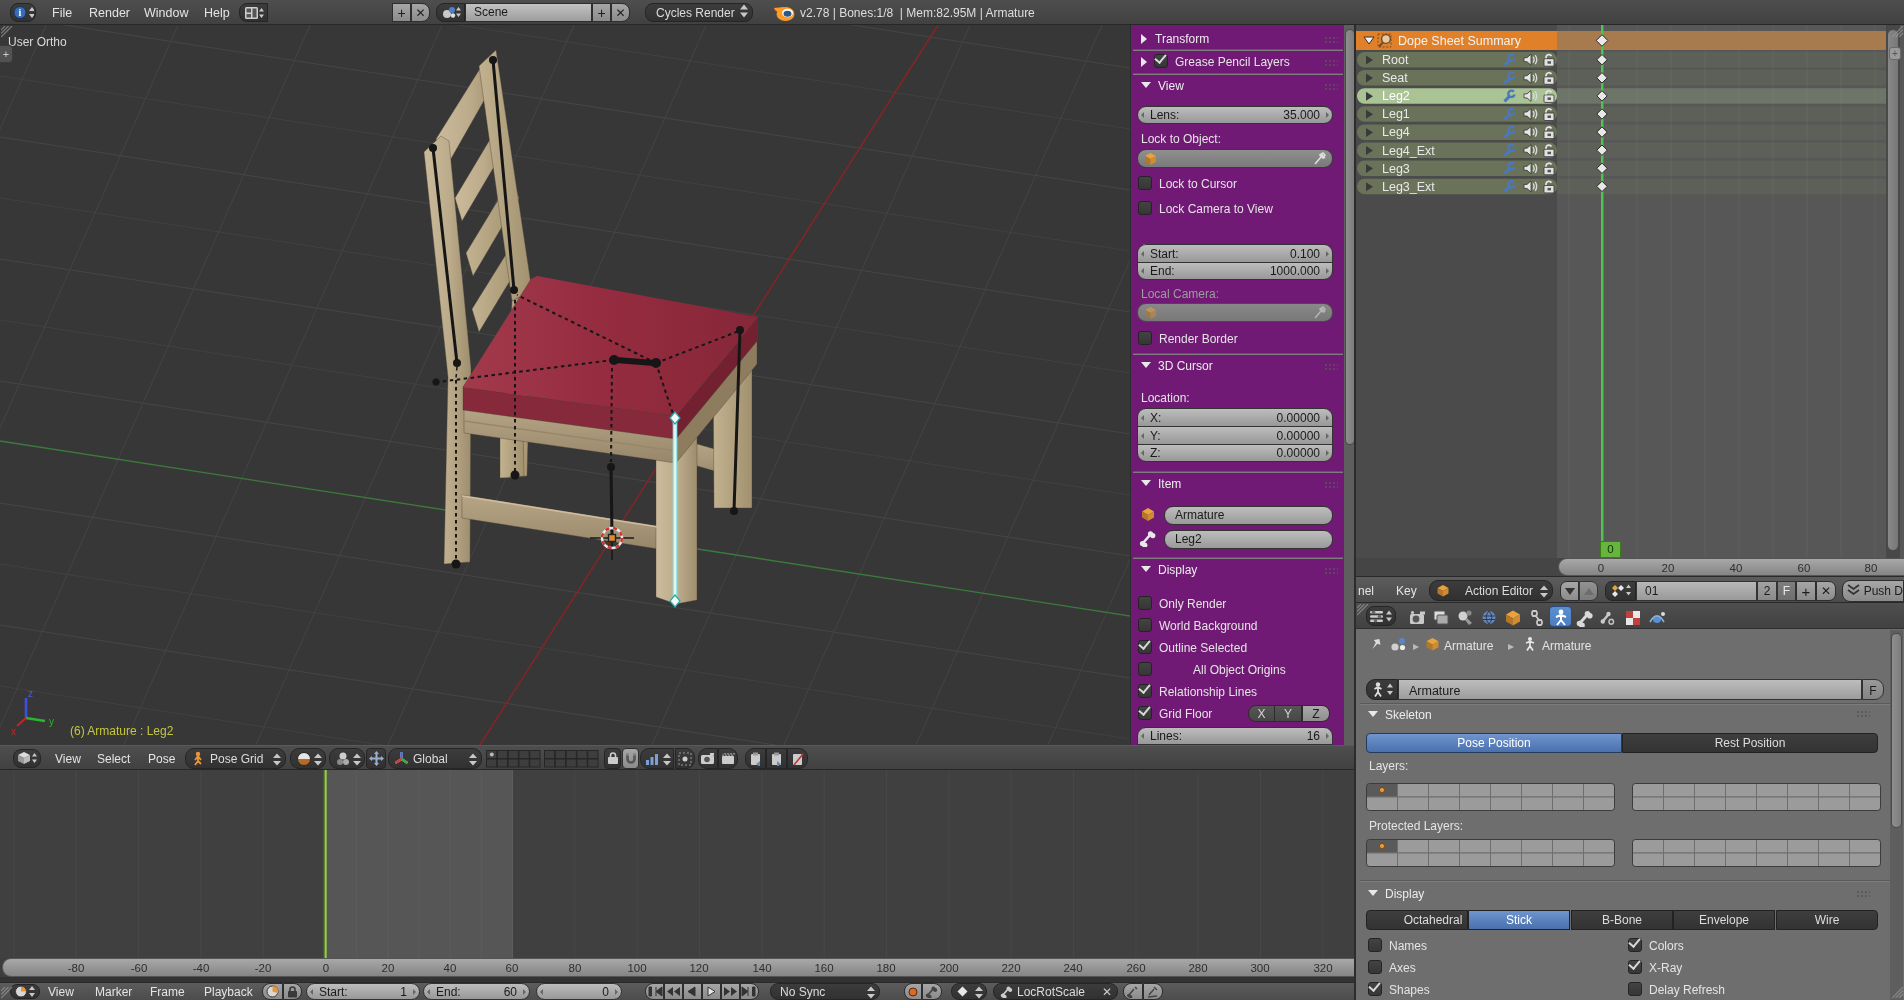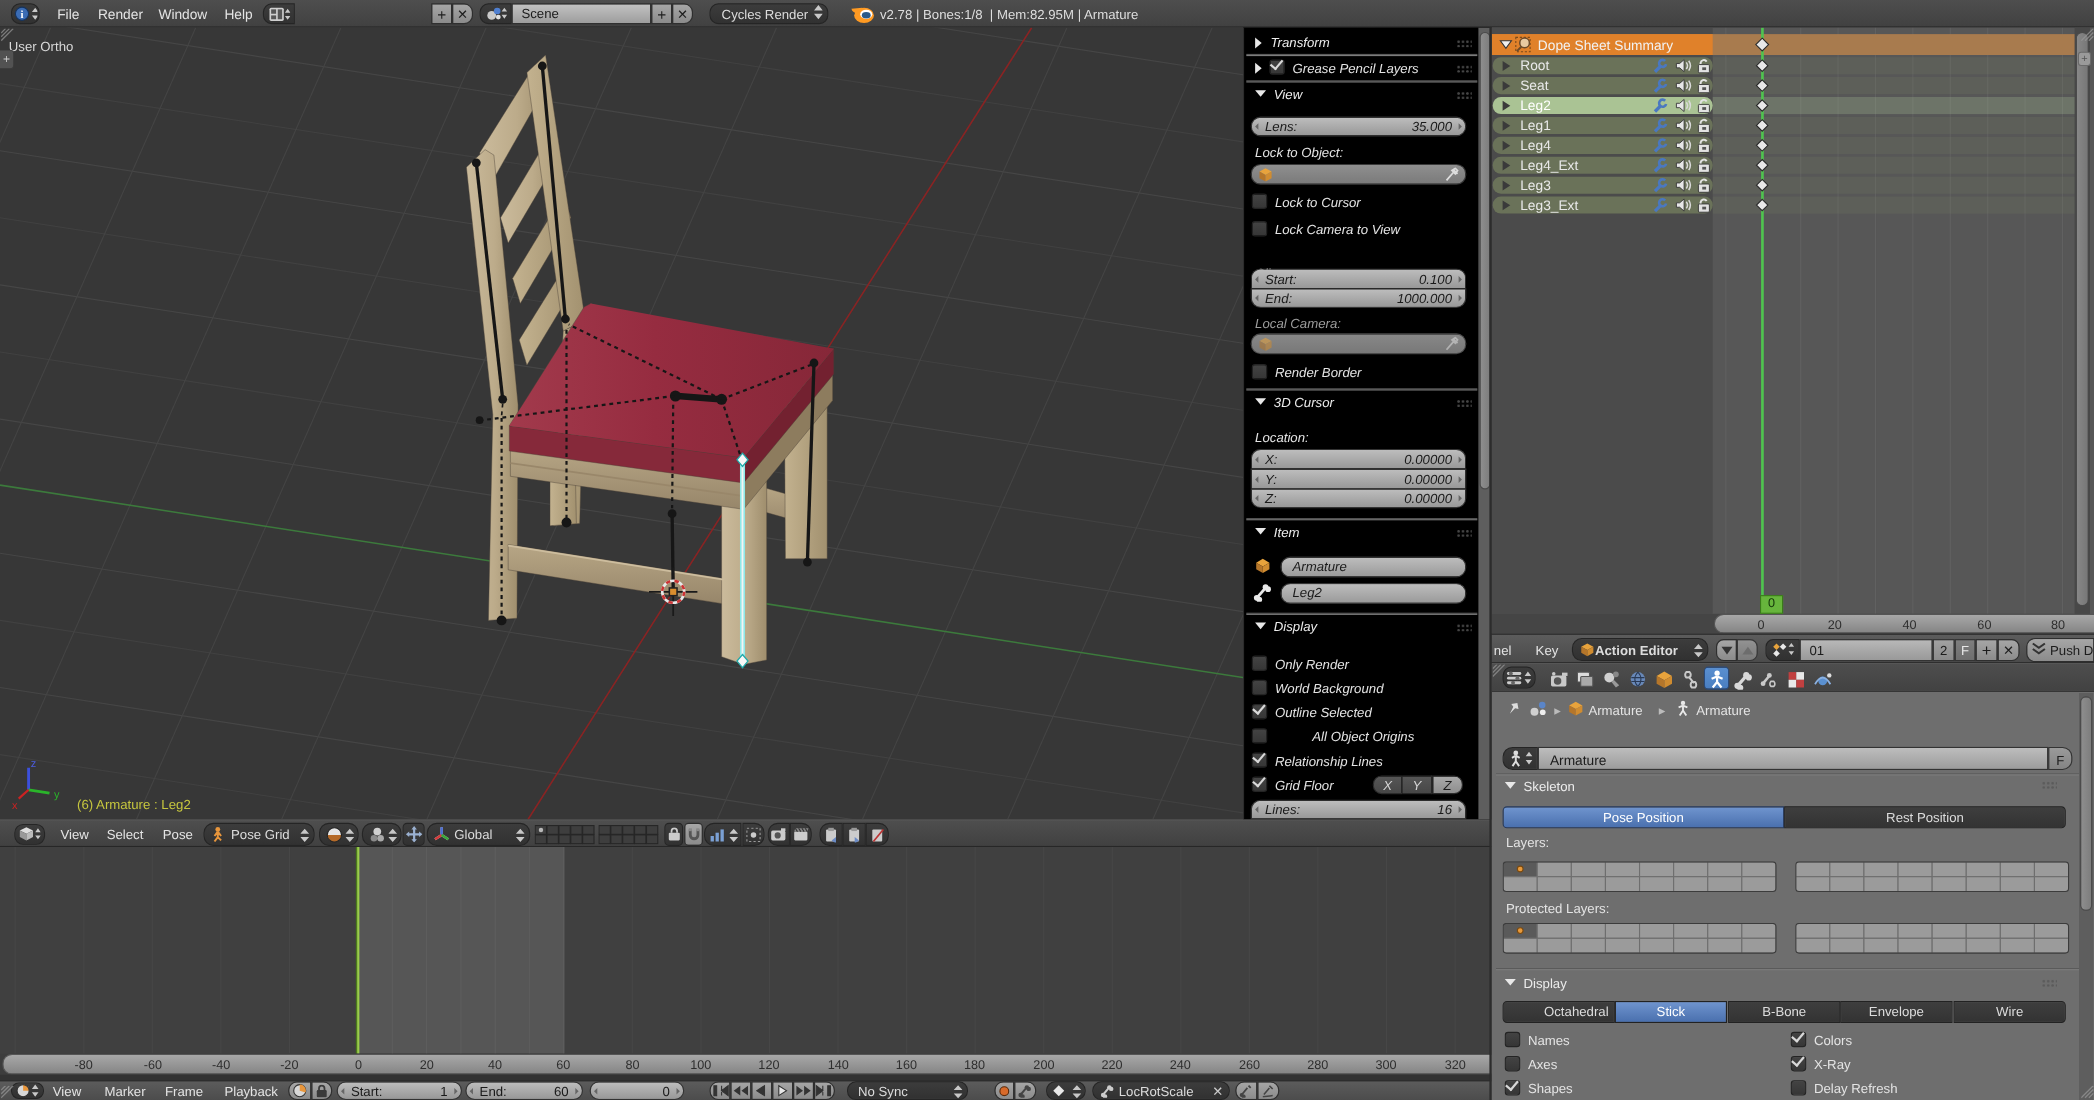--- a/index.html
+++ b/index.html
@@ -185,21 +185,21 @@
 <line x1="26" y1="693" x2="45" y2="696" stroke="#2ab52a" stroke-width="2.6"></line>
 <line x1="26" y1="693" x2="17" y2="701" stroke="#c22" stroke-width="2"></line>
 <text x="28" y="672" fill="#4c5ce0" font-size="10">z</text>
 <text x="49" y="700" fill="#2ab52a" font-size="10">y</text>
 <text x="11" y="710" fill="#c22" font-size="10">x</text>
 </svg>
 <div class="tx" style="left:8px;top:10px;color:#d9d9d9;">User Ortho</div>
 <div class="tx" style="left:70px;top:699px;color:#c6c63e;">(6) Armature : Leg2</div>
 <div class="abs" style="left:0;top:20px;width:13px;height:18px;background:#525252;border:1px solid #3a3a3a;border-left:none;border-radius:0 4px 4px 0;color:#ccc;font-size:11px;text-align:center;line-height:16px;">+</div>
 </div>
-<div class="abs" style="left:1130px;top:25px;width:226px;height:720px;background:#000000;border-left:1px solid #2c2c2c;overflow:hidden;font-style:italic;">
+<div class="abs" style="left:1130px;top:25px;width:226px;height:720px;background:#701a75;border-left:1px solid #2c2c2c;overflow:hidden;">
 <div class="phdr closed" style="left:10px;top:7px;">Transform</div>
     <div class="grip" style="right:18px;top:11px;"></div>
     <div class="sep" style="left:2px;top:24px;width:210px;"></div>
     <div class="phdr closed" style="left:10px;top:30px;"></div>
     <div class="chk on" style="left:23px;top:29px;"></div>
     <div class="tx" style="left:44px;top:30px;">Grease Pencil Layers</div>
     <div class="grip" style="right:18px;top:34px;"></div>
     <div class="sep" style="left:2px;top:48px;width:210px;"></div>
     <div class="phdr open" style="left:10px;top:54px;">View</div>
     <div class="grip" style="right:18px;top:58px;"></div>
@@ -830,21 +830,21 @@
 </div>
 <div class="abs" style="left:1356px;top:576px;width:548px;height:27px;background:linear-gradient(#5c5c5c,#4b4b4b);border-top:1px solid #2a2a2a;border-bottom:1px solid #2a2a2a;">
 <div class="tx" style="left:2px;top:7px;">nel</div>
     <div class="tx" style="left:40px;top:7px;">Key</div>
     <div class="btnd" style="left:73px;top:3px;width:124px;height:21px;border-radius:9px;justify-content:flex-start;padding-left:6px;">
       <svg width="14" height="13">
         <path d="M7 1 L12.5 4 L7 7 L1.5 4z" fill="#e8a33c"></path>
         <path d="M1.5 4 L7 7 L7 12.5 L1.5 9.5z" fill="#b5762a"></path>
         <path d="M12.5 4 L7 7 L7 12.5 L12.5 9.5z" fill="#d08c30"></path>
       </svg>
-      <span style="margin-left:0;font-weight:bold;">Action Editor</span>
+      <span style="margin-left:15px;">Action Editor</span>
       <span style="position:absolute;right:4px;top:4px;"><svg width="8" height="13">
           <path d="M0 5 l4 -4.5 l4 4.5z M0 8 l4 4.5 l4 -4.5z" fill="#c8c8c8"></path>
         </svg></span>
     </div>
     <div class="btn" style="left:204px;top:4px;width:19px;height:20px;border-radius:7px 0 0 7px;">
       <svg width="12" height="9">
         <path d="M1 1 h10 l-5 7z" fill="#333"></path>
       </svg>
     </div>
     <div class="btn" style="left:223px;top:4px;width:19px;height:20px;border-radius:0 7px 7px 0;opacity:.75;">

